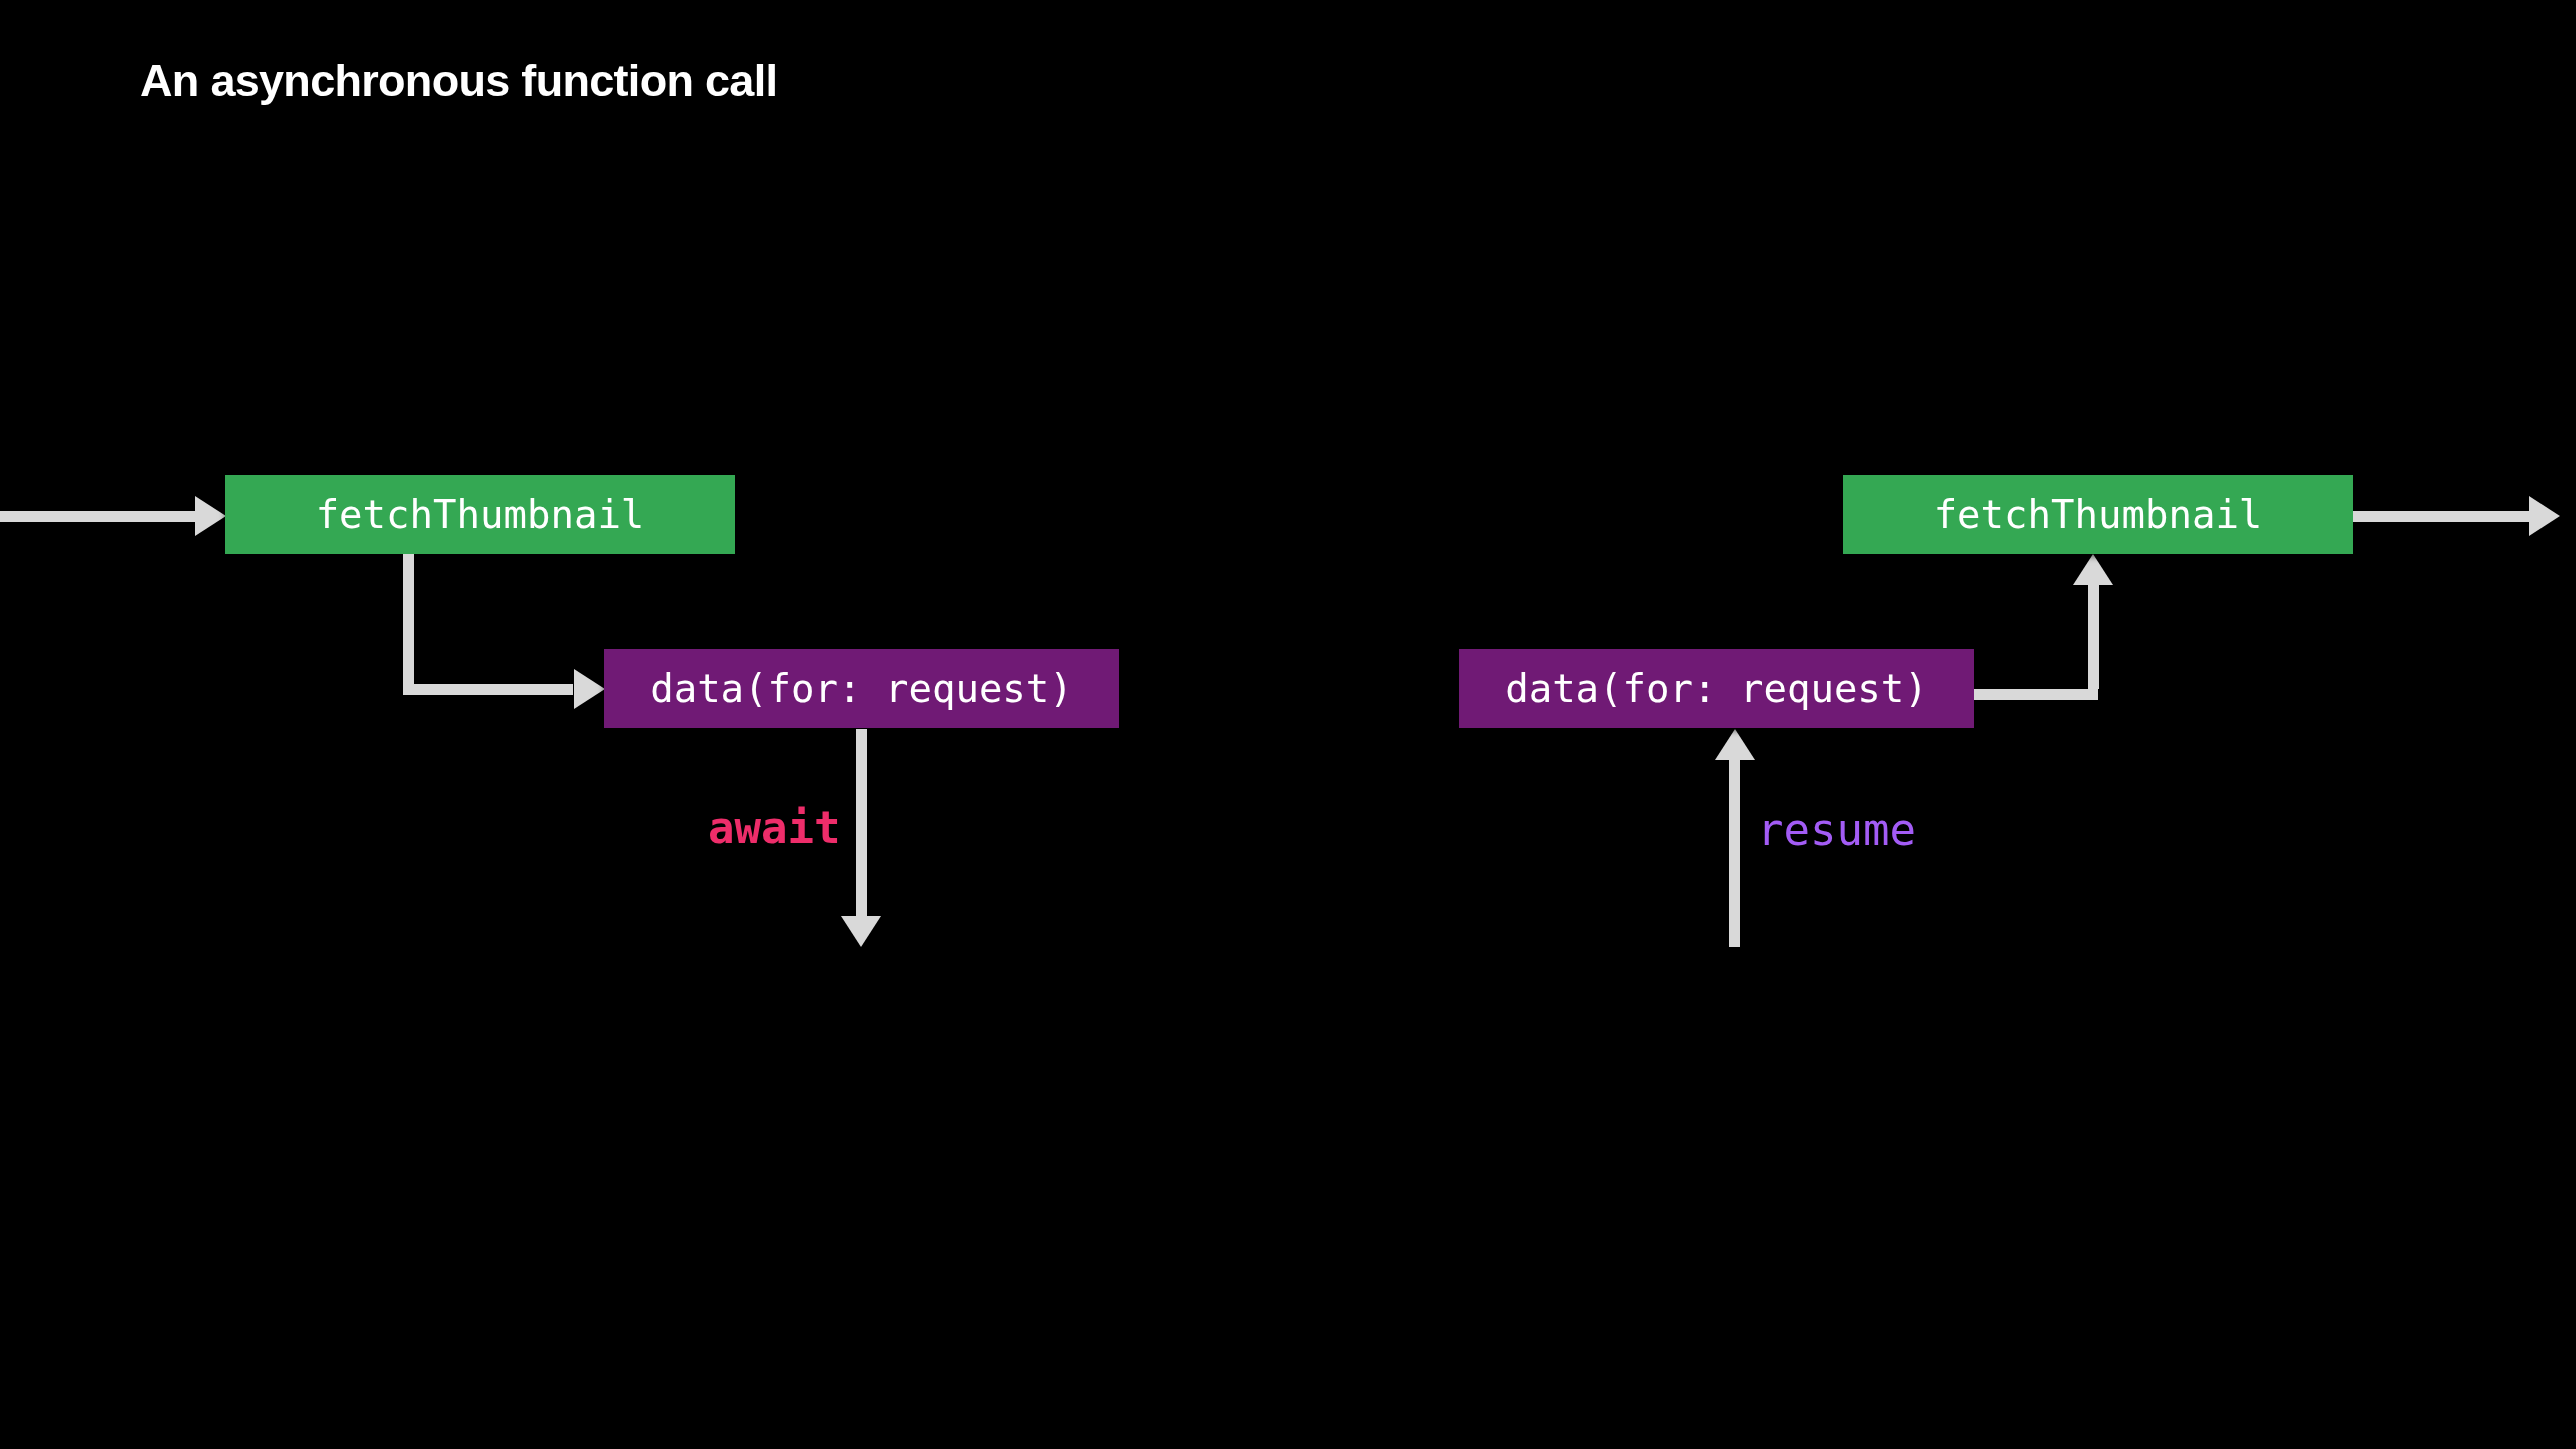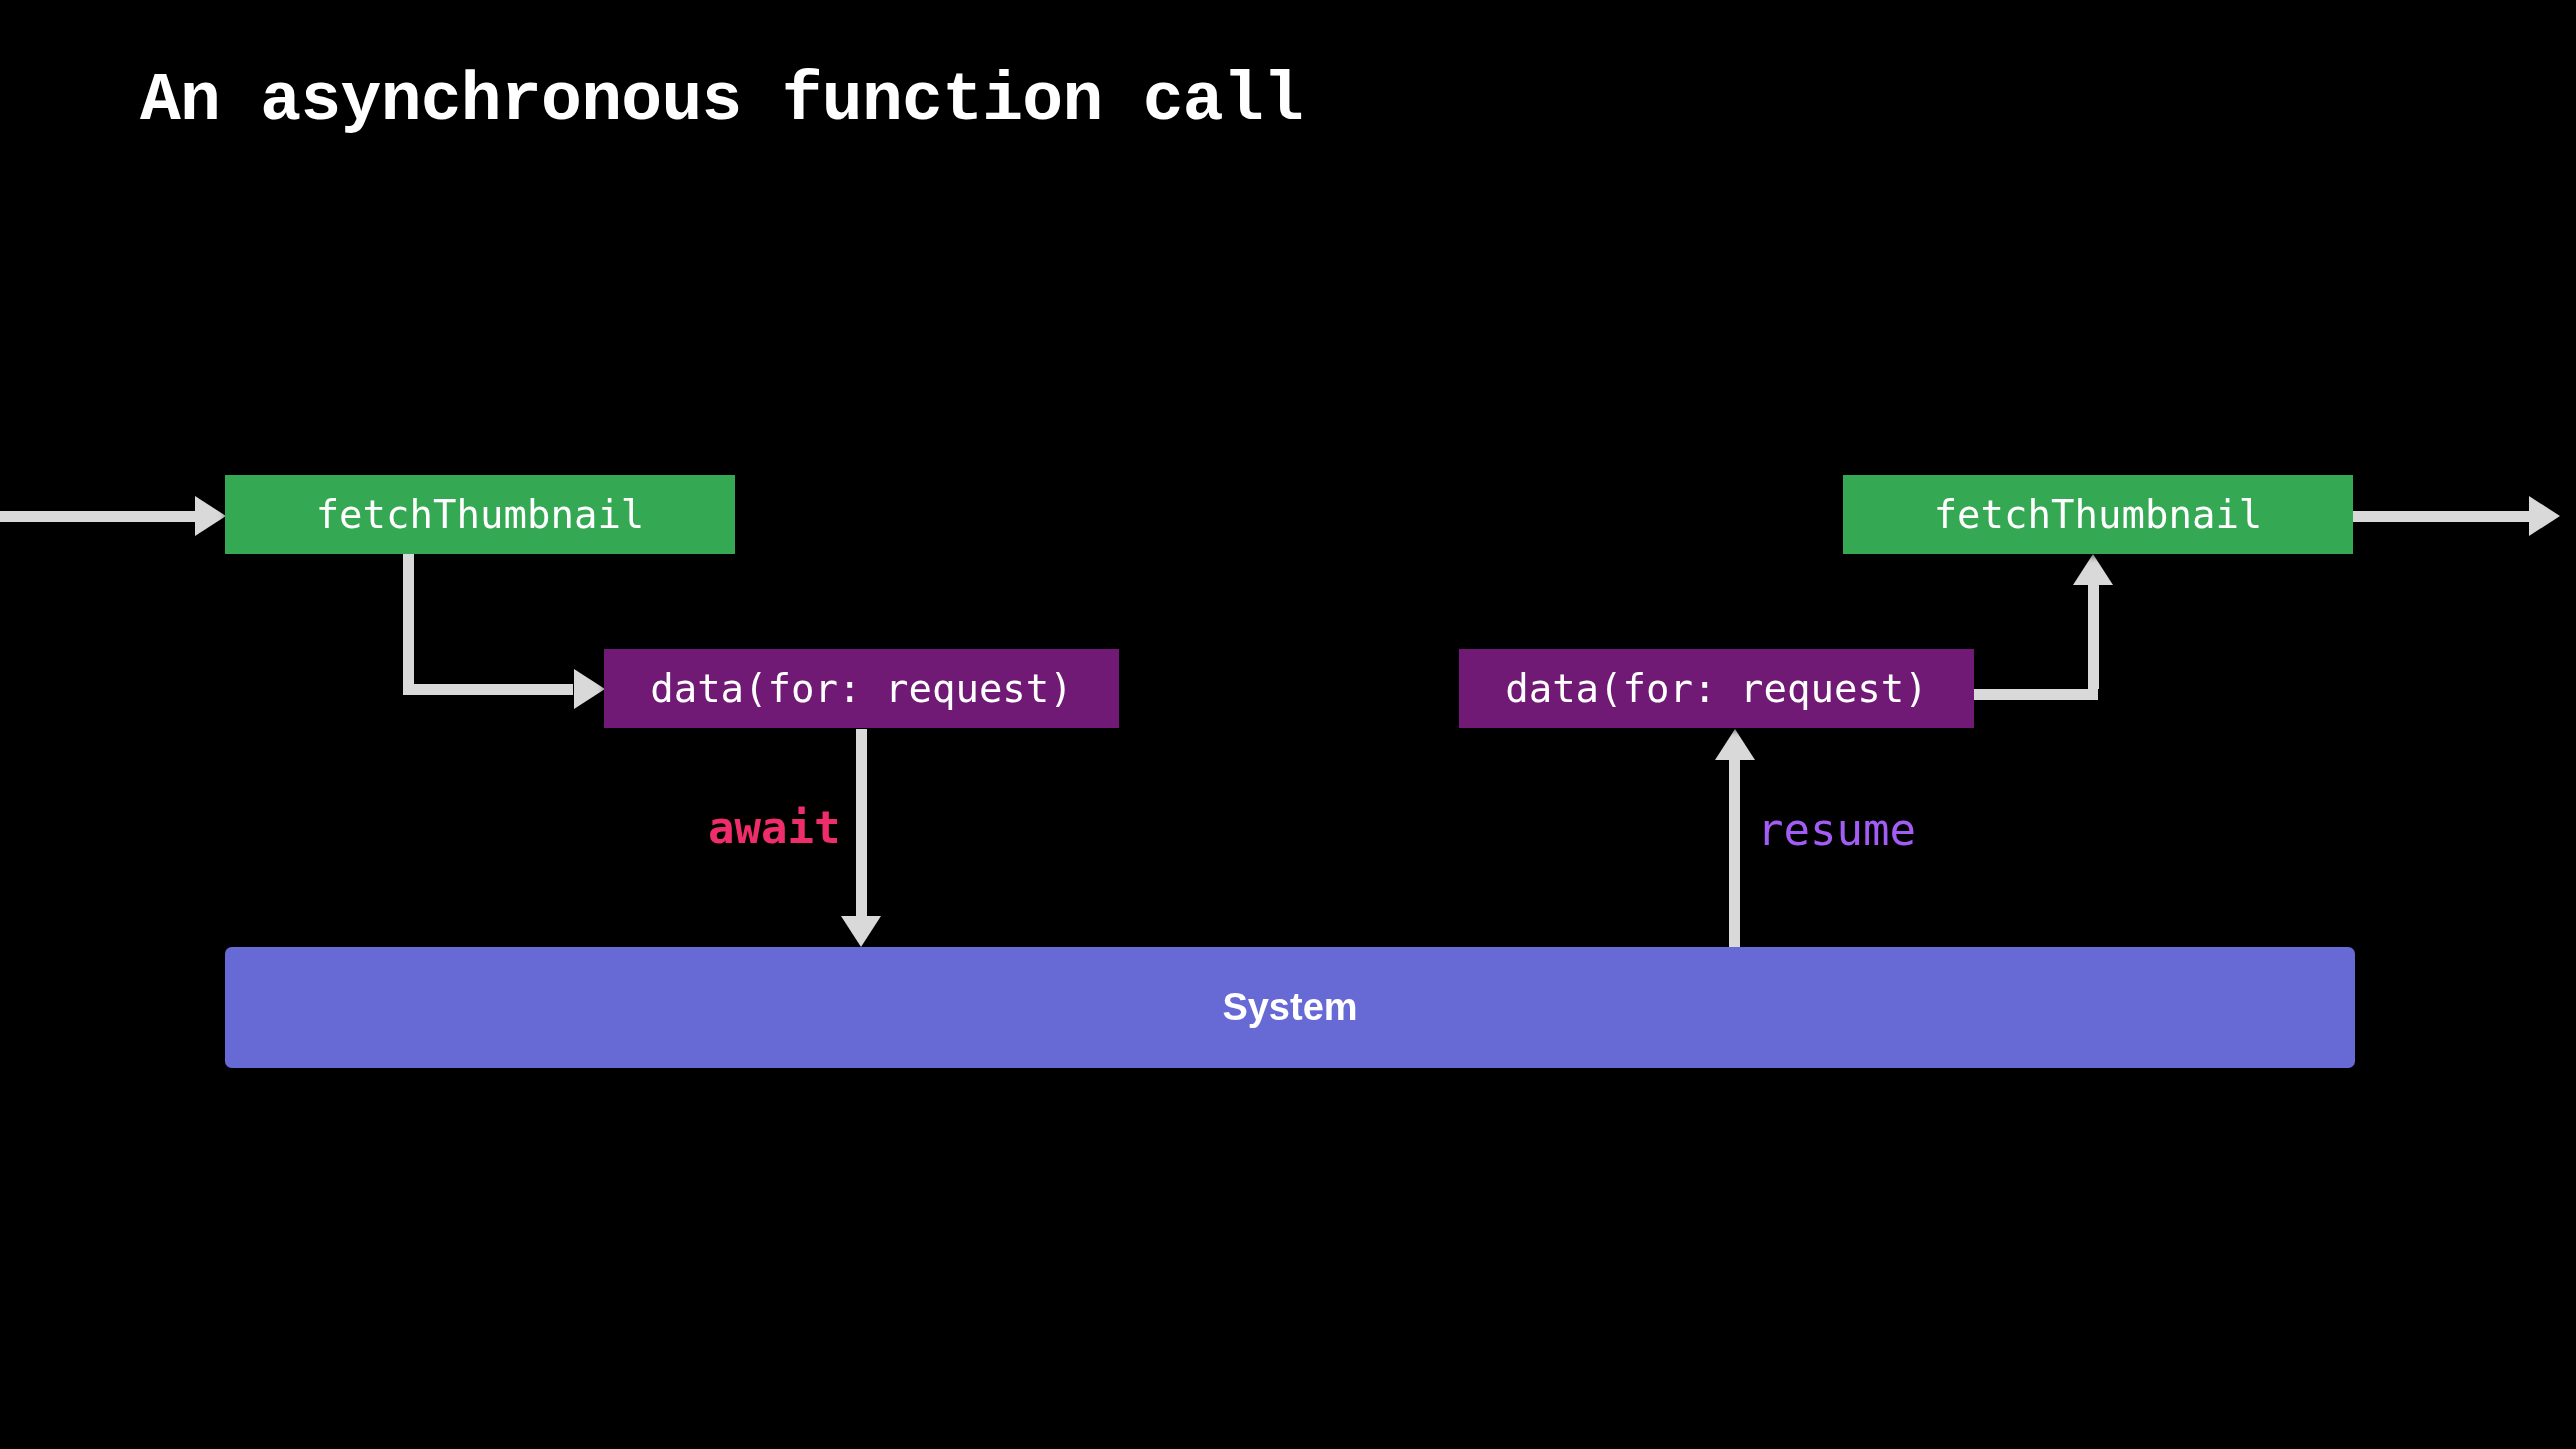--- a/index.html
+++ b/index.html
@@ -13,24 +13,24 @@
     height: 1449px;
     background: #000000;
     overflow: hidden;
     font-family: "Liberation Sans", sans-serif;
   }
 
   
   #page-title {
     position: absolute;
     left: 140px;
-    top: 60px;
-    font-family: Liberation Mono, monospace;
+    top: 54px;
+    font-family: Liberation Sans, sans-serif;
     font-weight: bold;
-    font-size: 68px;
+    font-size: 45px;
     line-height: 1.2;
     letter-spacing: -0.7px;
     color: #FFFFFF;
     white-space: nowrap;
   }
 
   
   .node {
     position: absolute;
     box-sizing: border-box;
@@ -123,23 +123,20 @@
   <div class="head right" style="left:574px; top:669px;"></div>
 
   <div class="node yellow mono" id="node-data-left">
     <span>data(for: request)</span>
   </div>
 
   <div class="seg v" style="left:856px; top:729px; height:205px;"></div>
   <div class="head down" style="left:841px; top:916px;"></div>
   <div class="edge-label" id="label-await">await</div>
 
-  <div class="node violet" id="node-system">
-    <span>System</span>
-  </div>
 
   <div class="seg v" style="left:1729px; top:746px; height:201px;"></div>
   <div class="head up" style="left:1715px; top:729px;"></div>
   <div class="edge-label" id="label-resume">resume</div>
 
   <div class="node yellow mono" id="node-data-right">
     <span>data(for: request)</span>
   </div>
 
   <div class="seg h" style="left:1974px; top:689px; width:124px;"></div>

